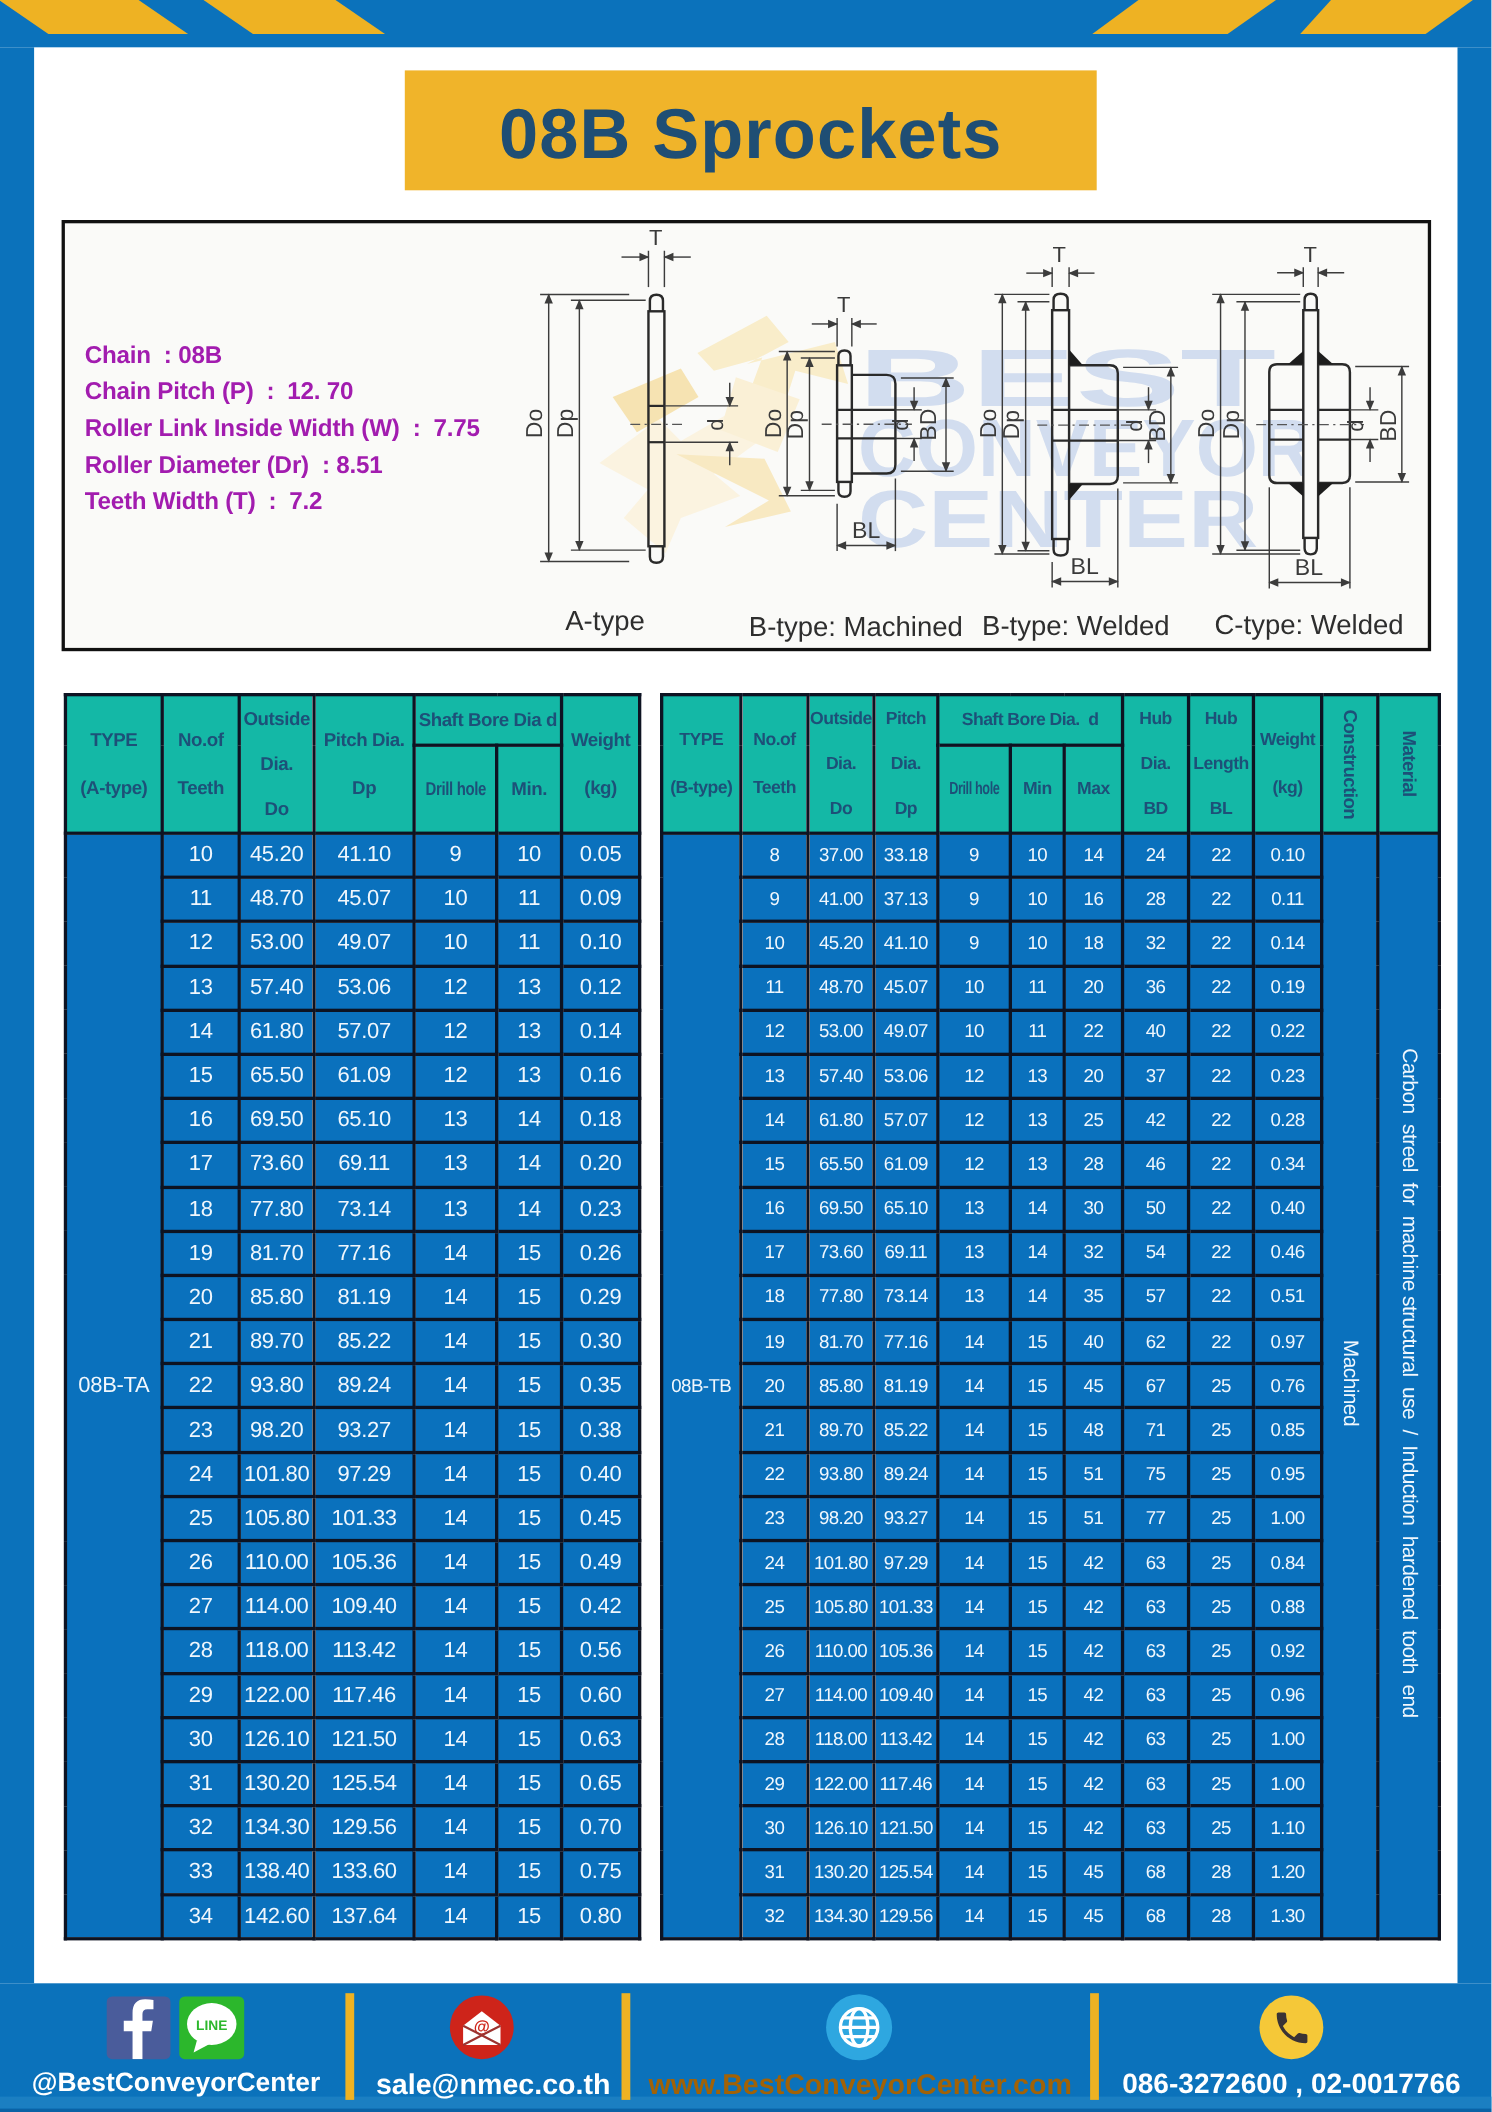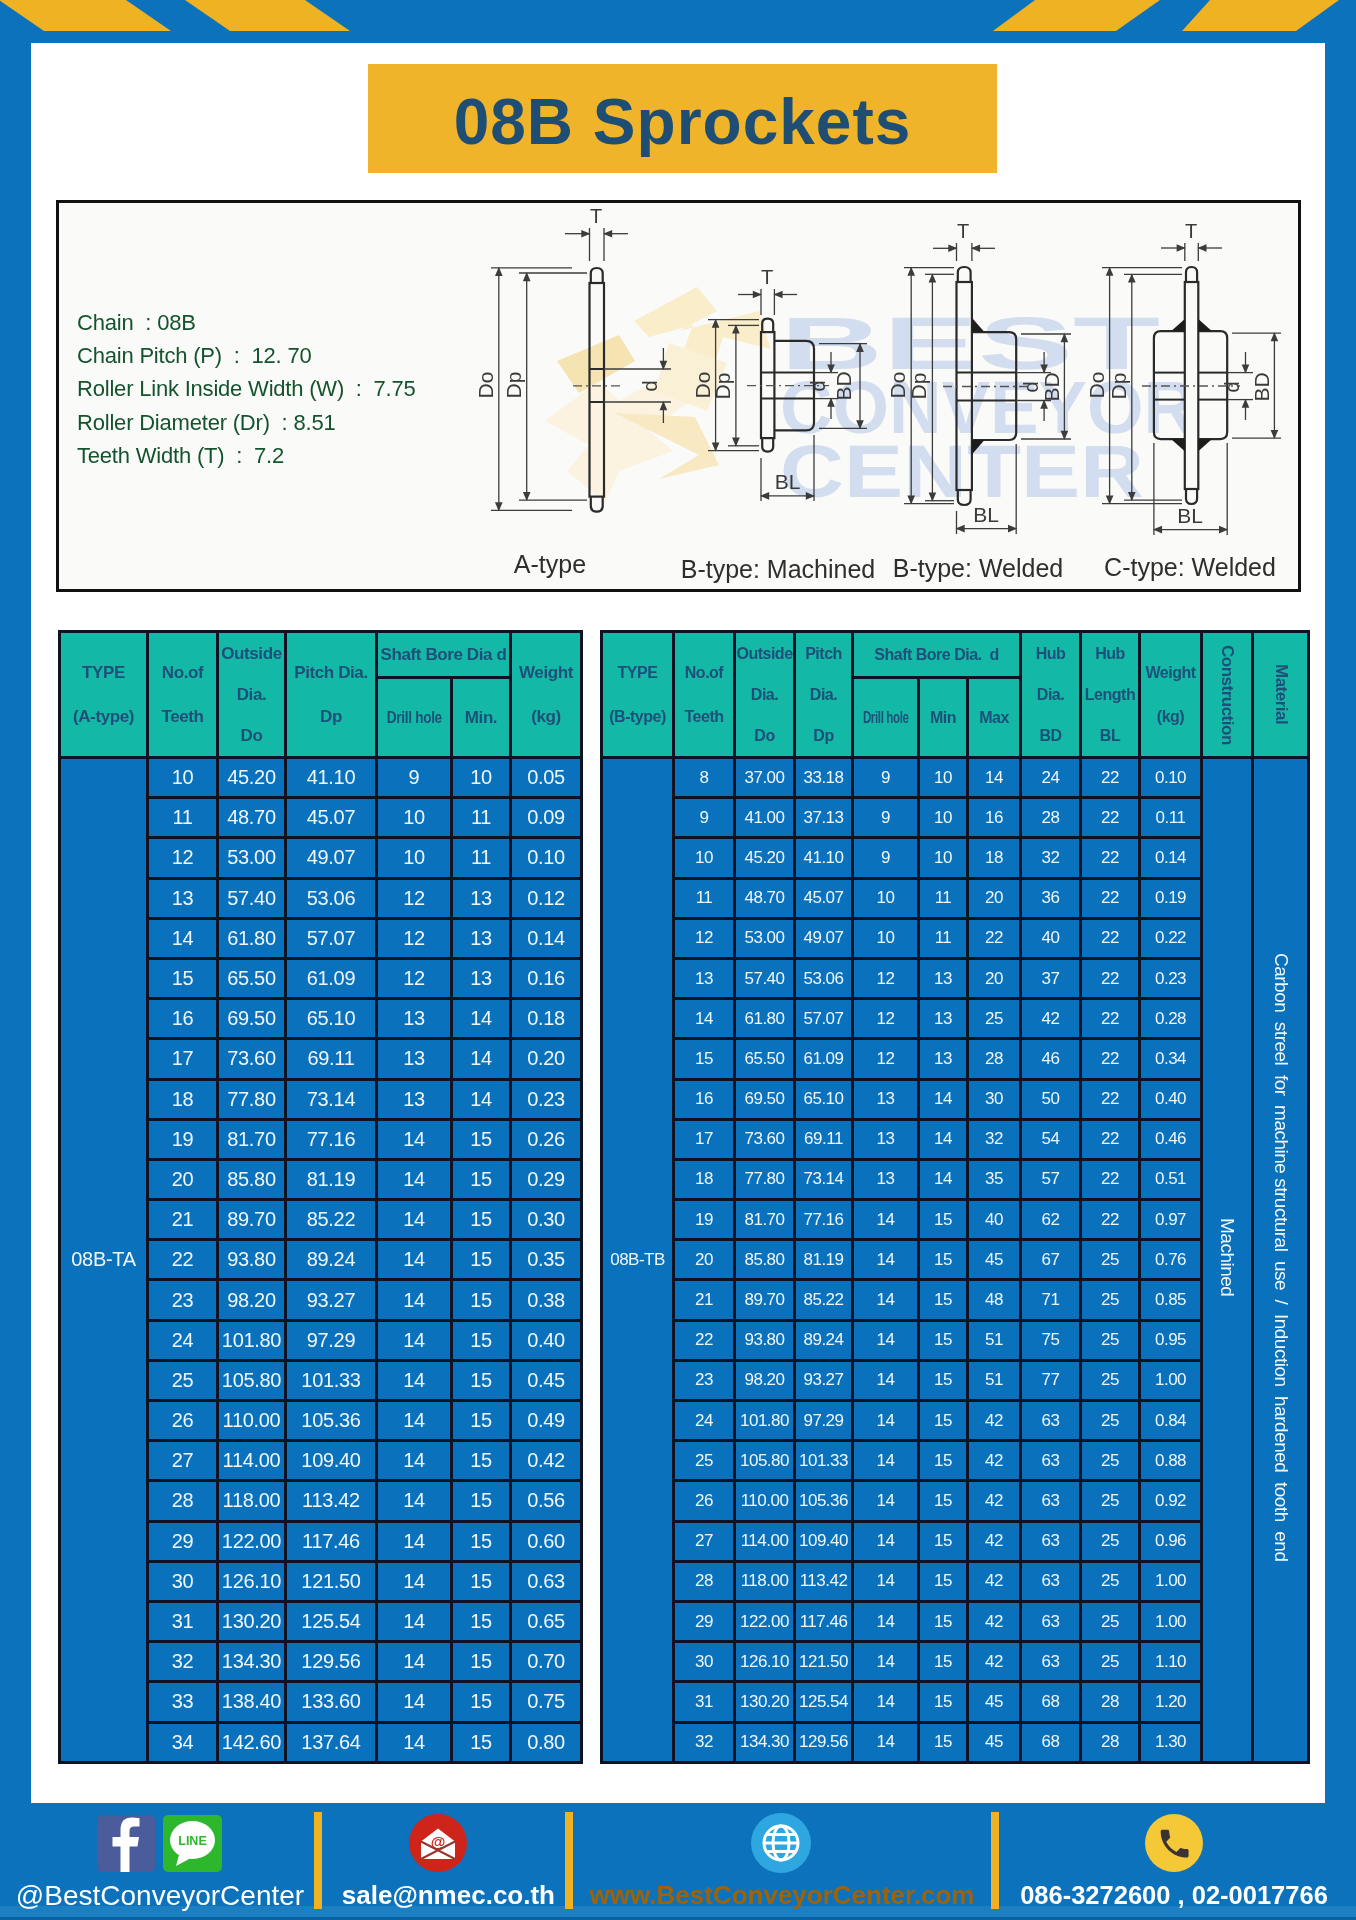--- a/index.html
+++ b/index.html
@@ -309,21 +309,21 @@
 <g stroke="#3c3c3c" stroke-width="1.3" fill="none">
   <line x1="1094.9" y1="240" x2="1094.9" y2="332"></line>
   <line x1="1168.2" y1="240" x2="1168.2" y2="332"></line>
   <line x1="1094.9" y1="326.6" x2="1168.2" y2="326.6" marker-start="url(#ar)" marker-end="url(#ar)"></line>
 </g>
 <text x="1131" y="320" font-size="21" fill="#3a3a3a" text-anchor="middle" font-family="Liberation Sans, sans-serif">BL</text>
 
 <text x="1131" y="373" font-size="25" fill="#2e2e2e" text-anchor="middle" font-family="Liberation Sans, sans-serif">C-type: Welded</text>
 </svg>
 
-<div style="position:absolute;left:18px;top:103px;font-size:22px;font-weight:normal;color:#14532d;line-height:33.2px;letter-spacing:-0.2px;font-family:'Liberation Sans',sans-serif">
+<div style="position:absolute;left:18px;top:103px;font-size:22px;font-weight:bold;color:#a21caf;line-height:33.2px;letter-spacing:-0.2px;font-family:'Liberation Sans',sans-serif">
 Chain&nbsp; : 08B<br>
 Chain Pitch (P)&nbsp; :&nbsp; 12. 70<br>
 Roller Link Inside Width (W)&nbsp; :&nbsp; 7.75<br>
 Roller Diameter (Dr)&nbsp; : 8.51<br>
 Teeth Width (T)&nbsp; :&nbsp; 7.2
 </div>
 
 </div>
 
 <table class="tbl" style="left:58px;top:630px;width:522px">
@@ -880,21 +880,21 @@
 </div>
 
 <div class="abs" style="left:163px;top:1815px;width:59px;height:57px;background:#2cb72c;border-radius:5px">
 <svg width="59" height="57" viewBox="0 0 59 57">
 <ellipse cx="29.5" cy="25" rx="22.5" ry="19" fill="#ffffff"></ellipse>
 <path d="M16,40 L13,51 L28,43 Z" fill="#ffffff"></path>
 <text x="29.5" y="30" font-size="12.5" font-weight="bold" fill="#2cb72c" text-anchor="middle" font-family="Liberation Sans, sans-serif">LINE</text>
 </svg>
 </div>
 
-<div class="abs" style="left:12px;top:1880px;width:296px;text-align:center;font-size:28px;font-weight:normal;color:#ffffff;letter-spacing:0px;white-space:nowrap">@BestConveyorCenter</div>
+<div class="abs" style="left:12px;top:1880px;width:296px;text-align:center;font-size:24px;font-weight:bold;color:#ffffff;letter-spacing:0px;white-space:nowrap">@BestConveyorCenter</div>
 
 <div class="abs" style="left:314px;top:1812px;width:8px;height:97px;background:#eeb223"></div>
 
 <div class="abs" style="left:409px;top:1814px;width:58px;height:58px;background:#ce241a;border-radius:50%">
 <svg width="58" height="58" viewBox="0 0 58 58">
 <path d="M12,27.5 L29,14.5 L46,27.5 L46,45 L12,45 Z" fill="#ffffff"></path>
 <text x="29" y="33" font-size="15" font-weight="bold" fill="#ce241a" text-anchor="middle" font-family="Liberation Sans, sans-serif">@</text>
 <path d="M12,27.5 L46,45 M46,27.5 L12,45" stroke="#9c3330" stroke-width="2"></path>
 </svg>
 </div>

